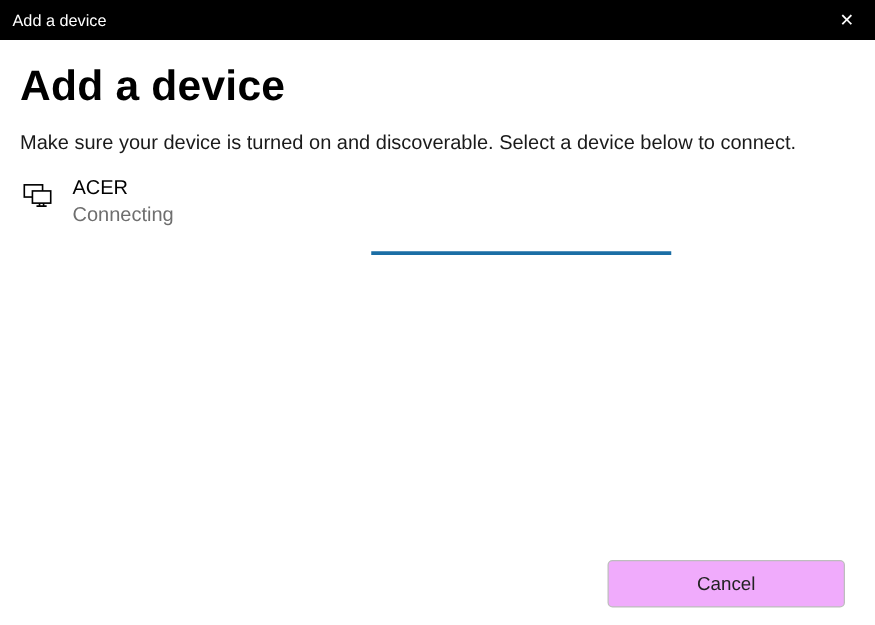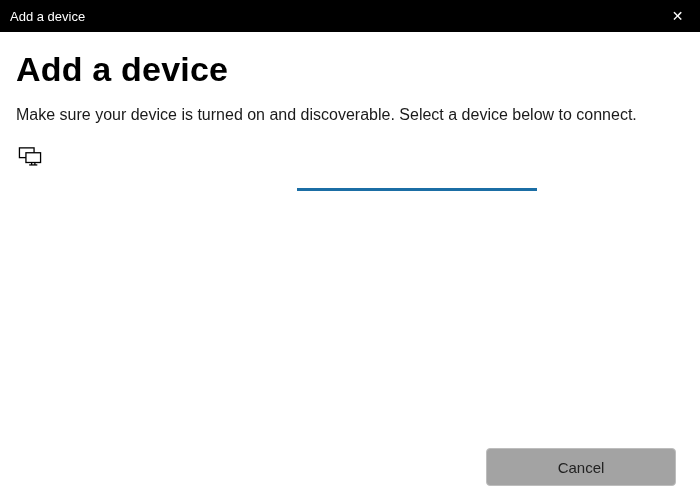--- a/index.html
+++ b/index.html
@@ -104,21 +104,21 @@
     }
     .footer {
       margin-top: auto;
       display: flex;
       justify-content: flex-end;
       padding: 14px 8px 14px 0;
     }
     .cancel-btn {
       width: 190px;
       height: 38px;
-      background: #a3a3a3;
+      background: #f0abfc;
       border: 1px solid #bdbdbd;
       border-radius: 4px;
       font-size: 15px;
       font-family: inherit;
       cursor: pointer;
       color: #222;
     }
   </style>
 </head>
 <body>
@@ -137,20 +137,24 @@
   <div class="device-row">
     <span class="device-icon">
       <svg viewBox="0 0 32 32">
         <rect x="3" y="6" width="18" height="12" stroke-width="1.6"></rect>
         <rect x="11" y="12" width="18" height="12" fill="#fff" stroke-width="1.6"></rect>
         <line x1="18" y1="24" x2="18" y2="27" stroke-width="1.6"></line>
         <line x1="22" y1="24" x2="22" y2="27" stroke-width="1.6"></line>
         <line x1="15" y1="27" x2="25" y2="27" stroke-width="1.6"></line>
       </svg>
     </span>
+    <div class="device-info">
+      <span class="device-name">ACER</span>
+      <span class="device-status">Connecting</span>
+    </div>
   </div>
 
   <div class="progress-wrap">
     <div class="progress-bar"></div>
   </div>
 
   <div class="footer">
     <button class="cancel-btn">Cancel</button>
   </div>
 </div>

